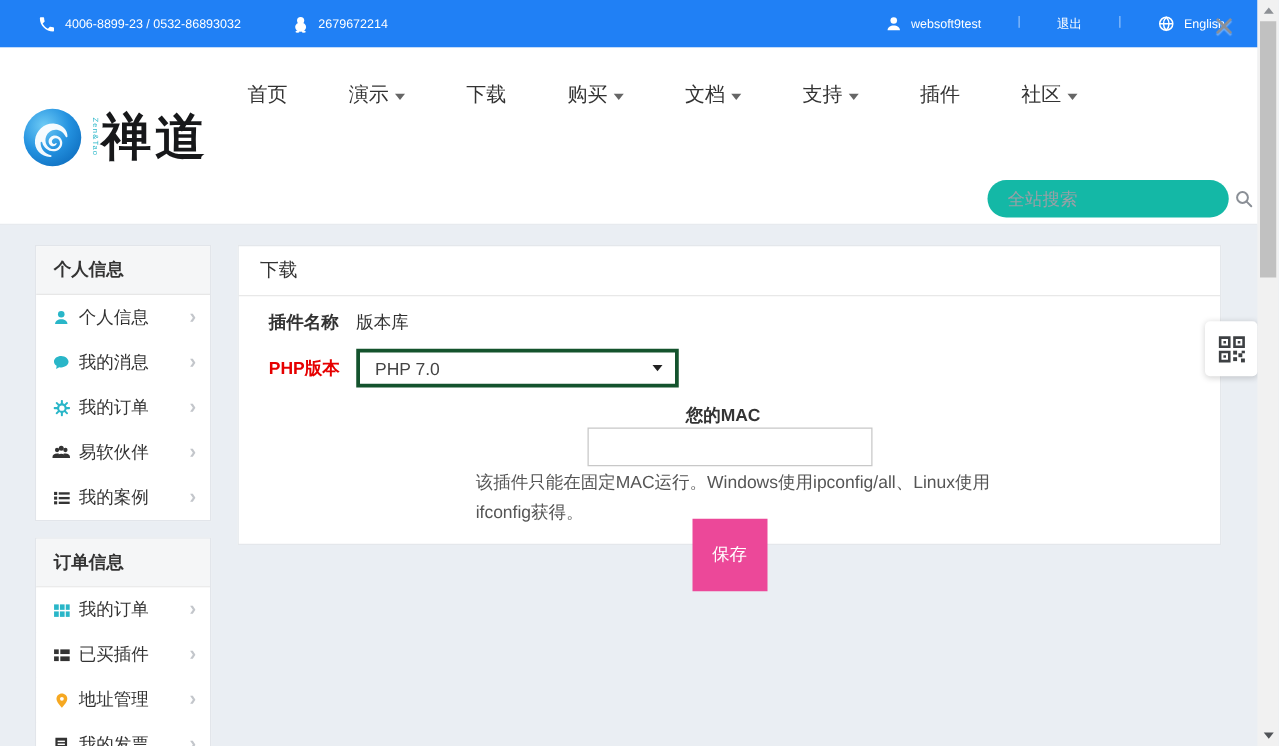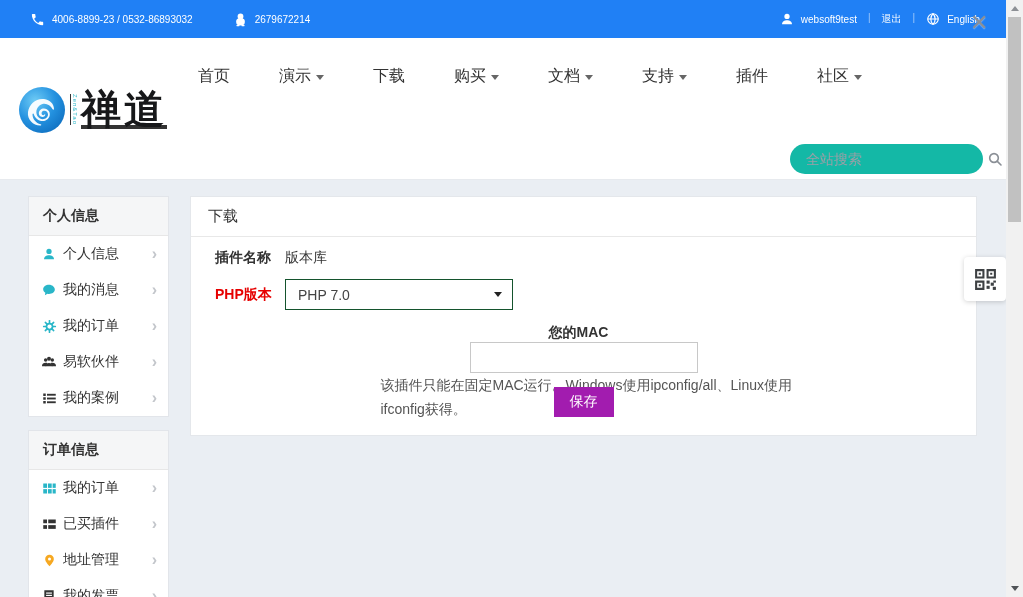--- a/index.html
+++ b/index.html
@@ -11,35 +11,35 @@
     color:#333;
   }
   
   .topbar {
     position:absolute; left:0; top:0; width:1006px; height:38px;
     background:#2080f5; color:#fff; display:flex; align-items:center;
     font-size:10px;
   }
   .topbar-left { display:flex; align-items:center; gap:40px; padding-left:30px; }
   .tb-item { display:flex; align-items:center; gap:7px; }
-  .topbar-right { margin-left:auto; display:flex; align-items:flex-start; gap:11px; padding-right:26px; }
+  .topbar-right { margin-left:auto; display:flex; align-items:flex-start; gap:29px; padding-right:26px; }
   .tb-sep { color:rgba(255,255,255,.55); }
   .tb-ico { display:inline-flex; }
   .close-x {
     position:absolute; left:970px; top:10px; z-index:30;
     font-size:22px; font-weight:bold; color:#8a8f96;
     text-shadow:0 1px 1px rgba(255,255,255,.35); cursor:pointer;
     font-family:"DejaVu Sans",sans-serif;
   }
   
   .header {
     position:absolute; left:0; top:38px; width:1006px; height:142px;
     background:#fff; border-bottom:1px solid #e7eaee;
   }
-  .logo { position:absolute; left:18px; top:44px; display:flex; align-items:center; cursor:pointer;text-decoration:underline; }
+  .logo { position:absolute; left:18px; top:44px; display:flex; align-items:center; cursor:pointer; }
   .logo-sub {
     color:#29b6c8; font-size:6px; writing-mode:vertical-rl; letter-spacing:1px;
     margin:0 3px 0 6px;
   }
   .logo-text { font-size:40px; font-weight:bold; color:#17181a; letter-spacing:3px; font-family:"Liberation Serif","DejaVu Serif",serif; }
   .nav { position:absolute; left:198px; top:28px; display:flex; gap:49px; font-size:16px; color:#333; }
   .nav-item { display:flex; align-items:center; gap:5px; cursor:pointer; white-space:nowrap;justify-content:flex-end; }
   .caret { width:0; height:0; border-left:4px solid transparent; border-right:4px solid transparent; border-top:5px solid #666; margin-top:2px; }
   .search {
     position:absolute; left:790px; top:106px; width:193px; height:30px;
@@ -73,33 +73,33 @@
   .panel-title { padding:10px 17px; font-size:15px; color:#333; border-bottom:1px solid #e8e8e8; }
   .panel-body { padding:10px 24px 2px 24px; }
   .form-row { display:flex; align-items:center; }
   .row-1 { margin-bottom:11px; height:21px; }
   .row-2 { margin-bottom:14px; }
   .row-3 { align-items:center; padding-bottom:12px;flex-direction:column; }
   .form-label { width:62px; font-weight:bold; font-size:14px; color:#333; margin-right:8px; flex:none; }
   .red { color:#e60000; }
   .form-value { font-size:14px; color:#333; }
   .fake-select {
-    width:228px; height:31px; border:1px solid #14532d; background:#fff;
+    width:258px; height:31px; border:3px solid #14532d; background:#fff;
     display:flex; align-items:center; padding:0 10px 0 12px; font-size:14px; color:#444; cursor:pointer;
   }
   .fake-select .sel-arrow { margin-left:auto; width:0; height:0; border-left:4px solid transparent; border-right:4px solid transparent; border-top:5px solid #222; }
   .text-input {
     width:228px; height:31px; border:1px solid #c8c8c8; background:#fff;
     font-size:14px; color:#333; padding:0 10px; outline:none; font-family:inherit;
   }
   .help-text { margin-left:12px; width:418px; font-size:14px; color:#555; line-height:24px; }
   .save-row { position:absolute; left:190px; top:387px; width:787px; text-align:center; }
   .save-btn {
-    background:#a21caf; color:#fff; border:none; font-size:14px;
-    padding:6px 16px; cursor:pointer; font-family:inherit;
+    background:#ec4899; color:#fff; border:none; font-size:14px;
+    padding:20px 16px; cursor:pointer; font-family:inherit;margin-top:28px;
   }
   
   .qr-card {
     position:absolute; left:964px; top:257px; width:42px; height:44px; z-index:25;
     background:#fff; border-radius:4px; box-shadow:0 1px 5px rgba(0,0,0,.18);
     display:flex; align-items:center; justify-content:center; cursor:pointer;
   }
   
   .scrollbar { position:absolute; right:0; top:0; width:17px; height:597px; background:#f1f1f1; z-index:40; }
   .sb-up, .sb-down { position:absolute; left:0; width:17px; height:17px; display:flex; align-items:center; justify-content:center; }

